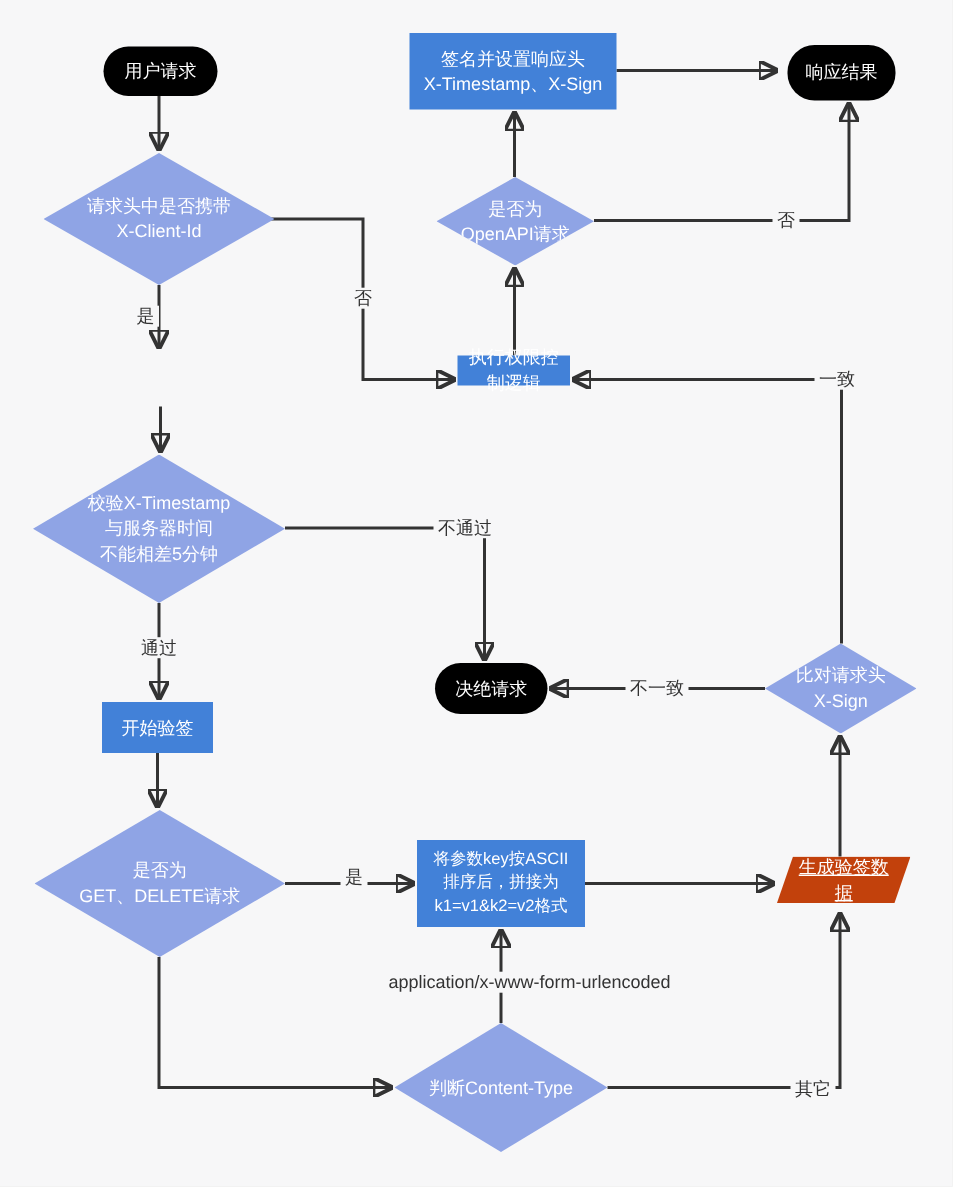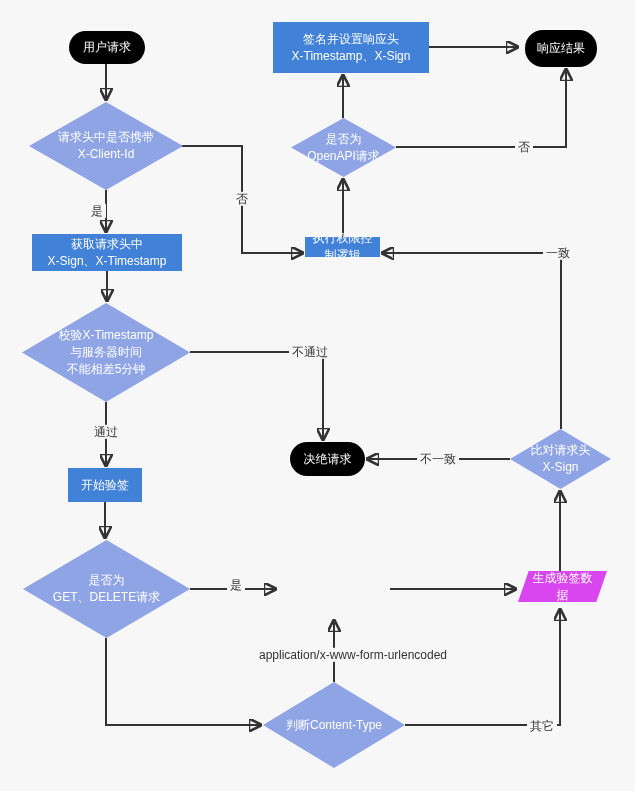--- a/index.html
+++ b/index.html
@@ -25,22 +25,23 @@
     white-space:pre-line;
     box-sizing:border-box;
   }
   .terminal{background:#000000;border-radius:18px;}
   .process{background:#4281d8;}
   .decision{
     background:#8fa4e5;
     clip-path:polygon(50% 0,100% 50%,50% 100%,0 50%);
   }
   .io{
-    background:#d946ef;
+    background:#c2410c;
     clip-path:polygon(12% 0,100% 0,88% 100%,0 100%);
+    text-decoration:underline;
   }
   .edge-label{
     position:absolute;
     transform:translate(-50%,-50%);
     background:#f7f7f8;
     color:#333;
     font-size:12px;
     padding:0 3px;
     white-space:nowrap;
     line-height:1.2;
@@ -77,48 +78,49 @@
     <path d="M343,118 L343,76" marker-end="url(#arrow)"></path>
     <path d="M396,147 L566,147 L566,70" marker-end="url(#arrow)"></path>
     <path d="M411,47 L517,47" marker-end="url(#arrow)"></path>
   </svg>
 
   <div class="node terminal" style="left:69px;top:31px;width:76px;height:33px;">用户请求</div>
 
   <div class="node decision" style="left:29px;top:102px;width:154px;height:88px;">请求头中是否携带
 X-Client-Id</div>
 
-  <div class="node process" style="left:273px;top:22px;width:156px;height:51px;">签名并设置响应头
+  <div class="node process" style="left:273px;top:22px;width:138px;height:51px;">签名并设置响应头
 X-Timestamp、X-Sign</div>
 
   <div class="node terminal" style="left:525px;top:30px;width:72px;height:37px;">响应结果</div>
 
   <div class="node decision" style="left:291px;top:118px;width:105px;height:59px;">是否为
 OpenAPI请求</div>
 
-  <div class="node process" style="left:32px;top:234px;width:150px;height:37px;">获取请求头中
-X-Sign、X-Timestamp</div>
 
   <div class="node process" style="left:305px;top:237px;width:75px;height:20px;">执行权限控
 制逻辑</div>
 
   <div class="node decision" style="left:22px;top:303px;width:168px;height:99px;">校验X-Timestamp
 与服务器时间
 不能相差5分钟</div>
 
   <div class="node terminal" style="left:290px;top:442px;width:75px;height:34px;">决绝请求</div>
 
   <div class="node decision" style="left:510px;top:429px;width:101px;height:60px;">比对请求头
 X-Sign</div>
 
   <div class="node process" style="left:68px;top:468px;width:74px;height:34px;">开始验签</div>
 
   <div class="node decision" style="left:23px;top:540px;width:167px;height:98px;">是否为
 GET、DELETE请求</div>
 
+  <div class="node process small-text" style="left:278px;top:560px;width:112px;height:58px;">将参数key按ASCII
+排序后，拼接为
+k1=v1&amp;k2=v2格式</div>
 
   <div class="node io" style="left:518px;top:571px;width:89px;height:31px;">生成验签数
 据</div>
 
   <div class="node decision" style="left:263px;top:682px;width:142px;height:86px;">判断Content-Type</div>
 
   <span class="edge-label" style="left:97px;top:211px;">是</span>
   <span class="edge-label" style="left:242px;top:199px;">否</span>
   <span class="edge-label" style="left:524px;top:147px;">否</span>
   <span class="edge-label" style="left:106px;top:432px;">通过</span>

